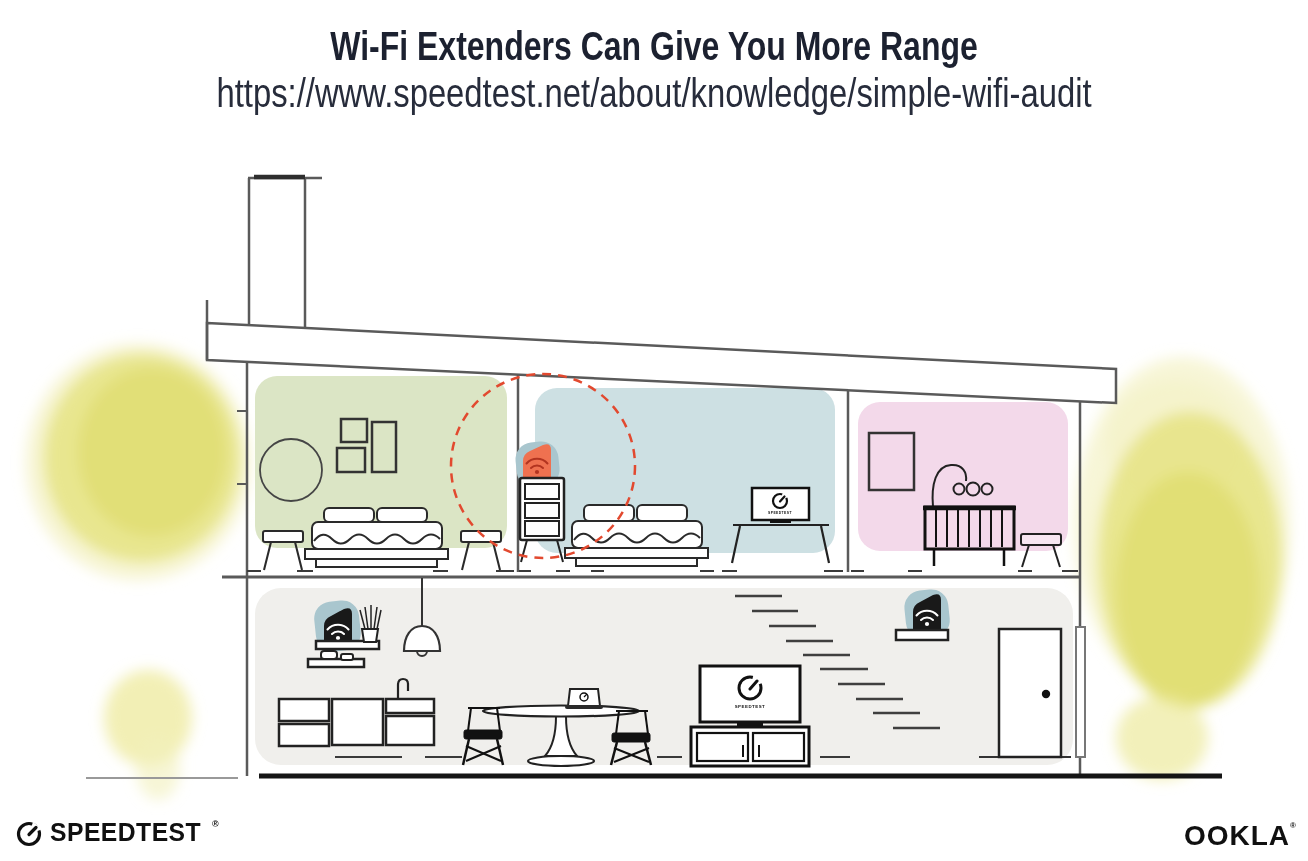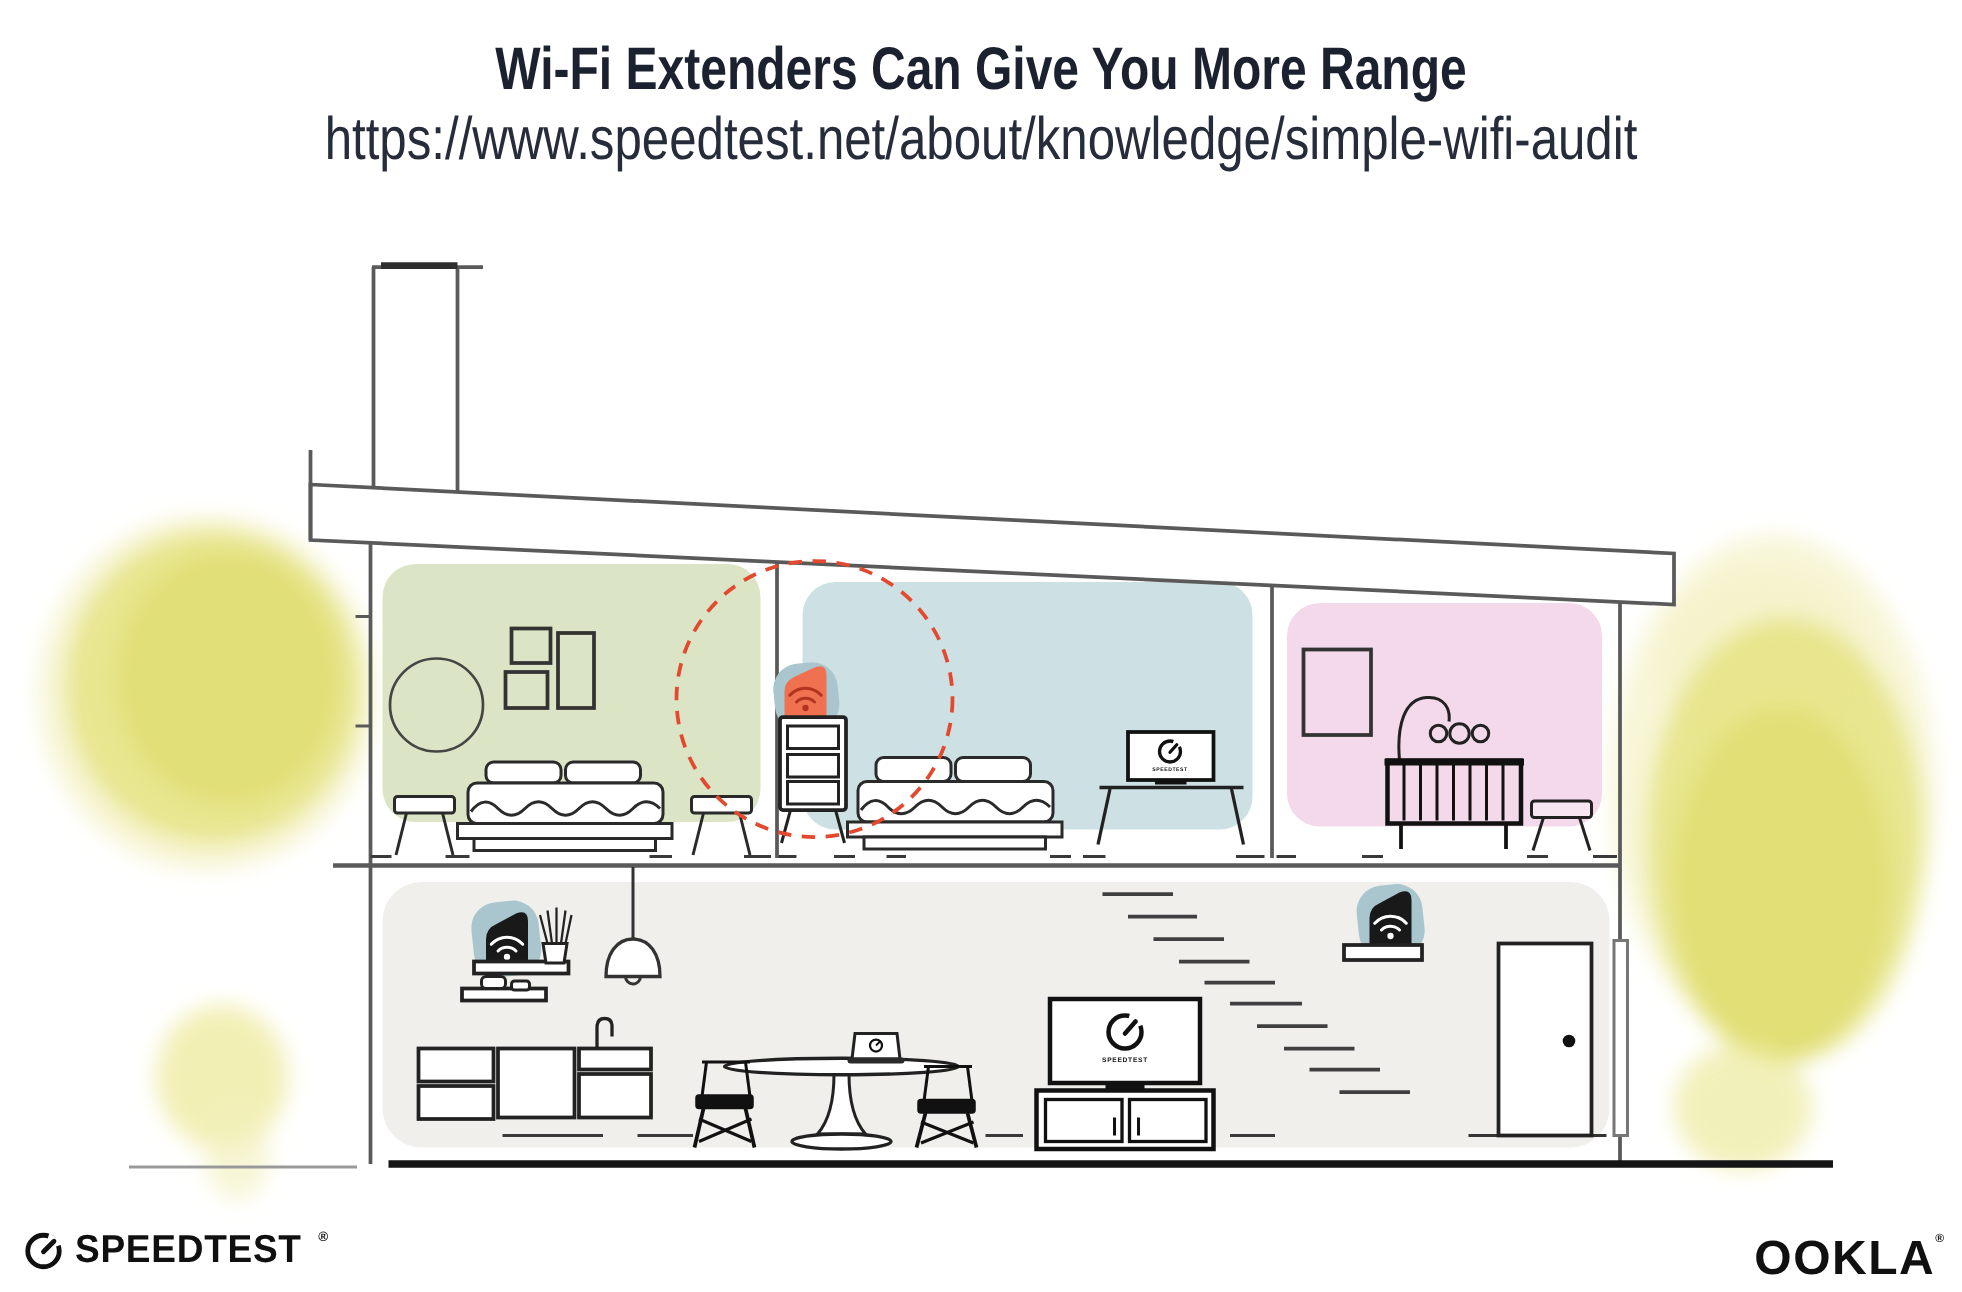--- a/index.html
+++ b/index.html
@@ -9,21 +9,21 @@
              font-size:40px;font-weight:700;color:#1c2130;letter-spacing:0;
              transform:scaleX(.80);transform-origin:50% 50%;white-space:nowrap;}
   .hdr-url{position:absolute;top:71px;left:0;width:1308px;text-align:center;
            font-size:40px;font-weight:400;color:#272c3b;
            transform:scaleX(.82);transform-origin:50% 50%;white-space:nowrap;}
   .scene{position:absolute;top:0;left:0;}
   .foot-left{position:absolute;left:15px;top:817px;display:flex;align-items:center;gap:7px;color:#101010;}
   .foot-left .word{font-size:26px;font-weight:700;letter-spacing:.5px;transform:scaleX(.95);transform-origin:0 50%;}
   .foot-left .tm{font-size:9px;font-weight:700;align-self:flex-start;margin-top:2px;margin-left:-4px;}
   .foot-right{position:absolute;right:12px;top:820px;display:flex;align-items:flex-start;color:#101010;}
-  .foot-right .word{font-size:32px;font-weight:700;letter-spacing:1px;}
+  .foot-right .word{font-size:28px;font-weight:700;letter-spacing:1px;}
   .foot-right .tm{font-size:8px;font-weight:700;margin-top:1px;}
   svg text{font-family:"Liberation Sans",sans-serif;}
 </style>
 </head>
 <body>
 
 <div class="page">
 
   <div class="hdr-title">Wi-Fi Extenders Can Give You More Range</div>
   <div class="hdr-url">https://www.speedtest.net/about/knowledge/simple-wifi-audit</div>

